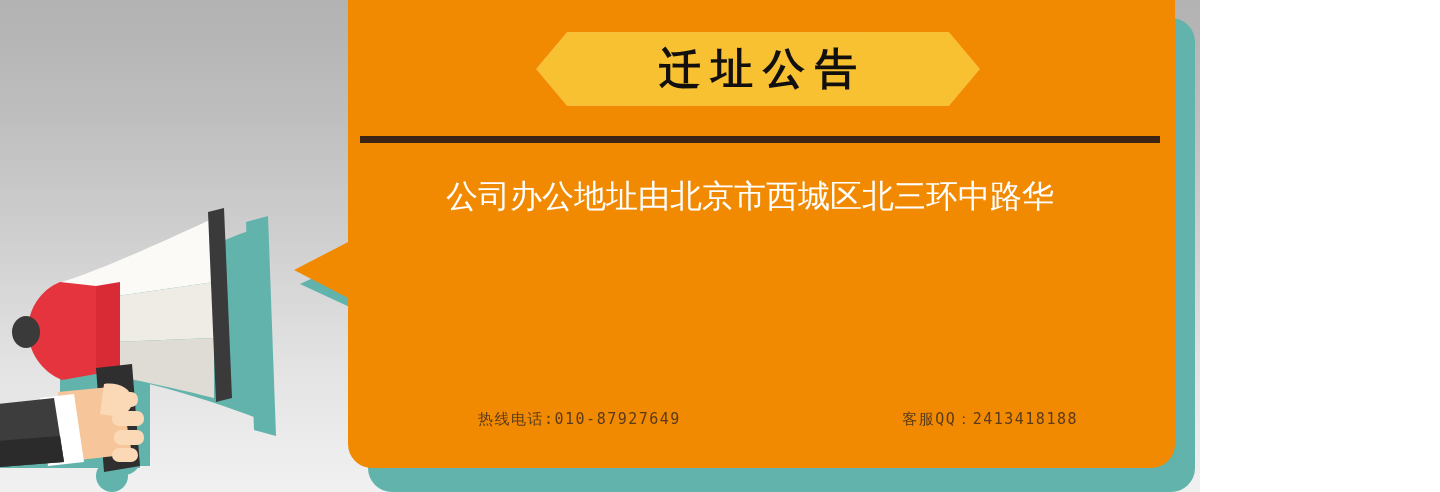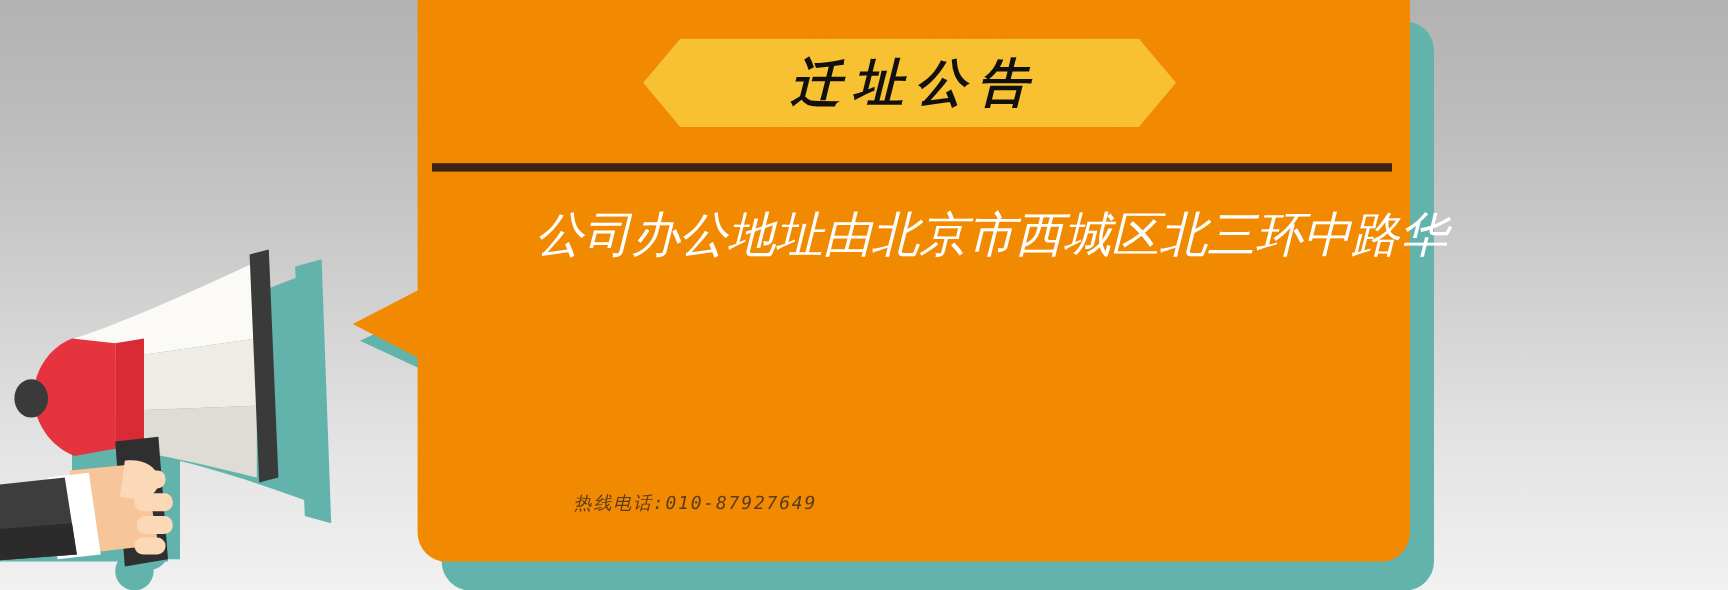--- a/index.html
+++ b/index.html
@@ -8,25 +8,24 @@
   }
   body {
     width: 1440px;
     height: 492px;
     overflow: hidden;
     font-family: "Liberation Sans", "DejaVu Sans", sans-serif;
   }
 
   #stage {
     position: relative;
-    width: 1440px;
+    width: 1200px;
     height: 492px;
     background: linear-gradient(to bottom, #b2b2b2 0%, #bdbdbd 22%, #cfcfcf 48%, #e4e4e4 76%, #f1f1f1 100%);
     overflow: hidden;
-    font-style: italic;
   }
 
   
   .shadow-card {
     position: absolute;
     left: 368px;
     top: 18px;
     width: 827px;
     height: 474px;
     background: #62b3ab;
@@ -111,21 +110,21 @@
     background: #3b2413;
   }
 
   
   .body-copy {
     position: absolute;
     left: 446px;
     top: 166px;
     width: 660px;
     color: #ffffff;
-    font-size: 40px;
+    font-size: 32px;
     line-height: 60px;
     letter-spacing: 0px;
     font-family: "DejaVu Sans", "Liberation Sans", sans-serif;
   }
   .body-copy p { margin: 0; white-space: nowrap; }
 
   
   .footer {
     position: absolute;
     left: 478px;
@@ -168,20 +167,21 @@
   </div>
 
   <div class="divider"></div>
 
   <div class="body-copy">
     <p>公司办公地址由北京市西城区北三环中路华</p>
   </div>
 
   <div class="footer">
     <span>热线电话:010-87927649</span>
+    <span>客服QQ：2413418188</span>
   </div>
 
   <div class="megaphone">
     <svg width="310" height="306" viewBox="0 0 310 306" xmlns="http://www.w3.org/2000/svg">
 
       <g>
         <path d="M86 110 C120 98 180 72 240 48 L262 40 L268 236 L246 228
                  C186 206 126 190 92 188 Z" fill="#62b3ab"></path>
         <path d="M246 36 L268 30 L276 250 L254 244 Z" fill="#62b3ab"></path>
         <circle cx="84" cy="148" r="44" fill="#62b3ab"></circle>

